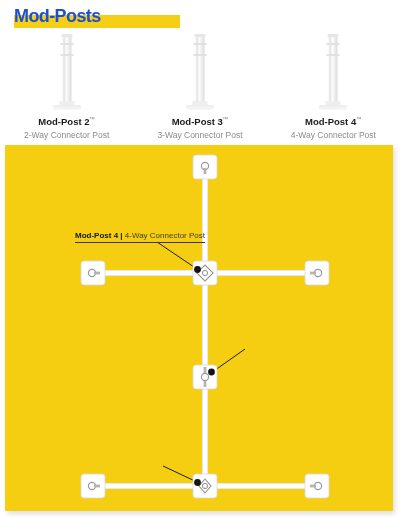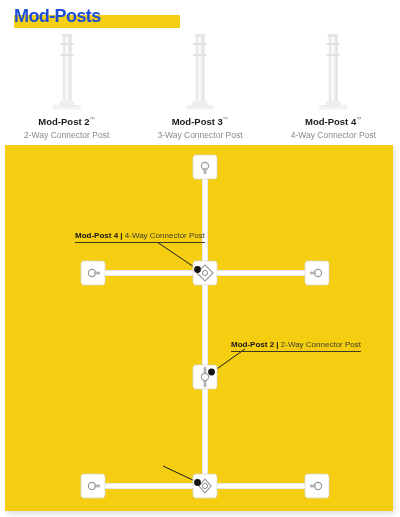--- a/index.html
+++ b/index.html
@@ -251,18 +251,15 @@
       <circle cx="200" cy="341" r="2.6" fill="#ffffff" stroke="#8f8f8f" stroke-width="1"></circle>
       <circle cx="192.5" cy="337.5" r="3.4" fill="#141414"></circle>
     </g>
 
   </svg>
 
   <div class="ann" id="ann-mp4">
     <b>Mod-Post 4</b><span class="sep"> | </span><span class="light">4-Way Connector Post</span>
   </div>
 
-  <div class="ann" id="ann-mp2">
-    <b>Mod-Post 2</b><span class="sep"> | </span><span class="light">2-Way Connector Post</span>
-  </div>
 
 
 </div>
 
 </body></html>

